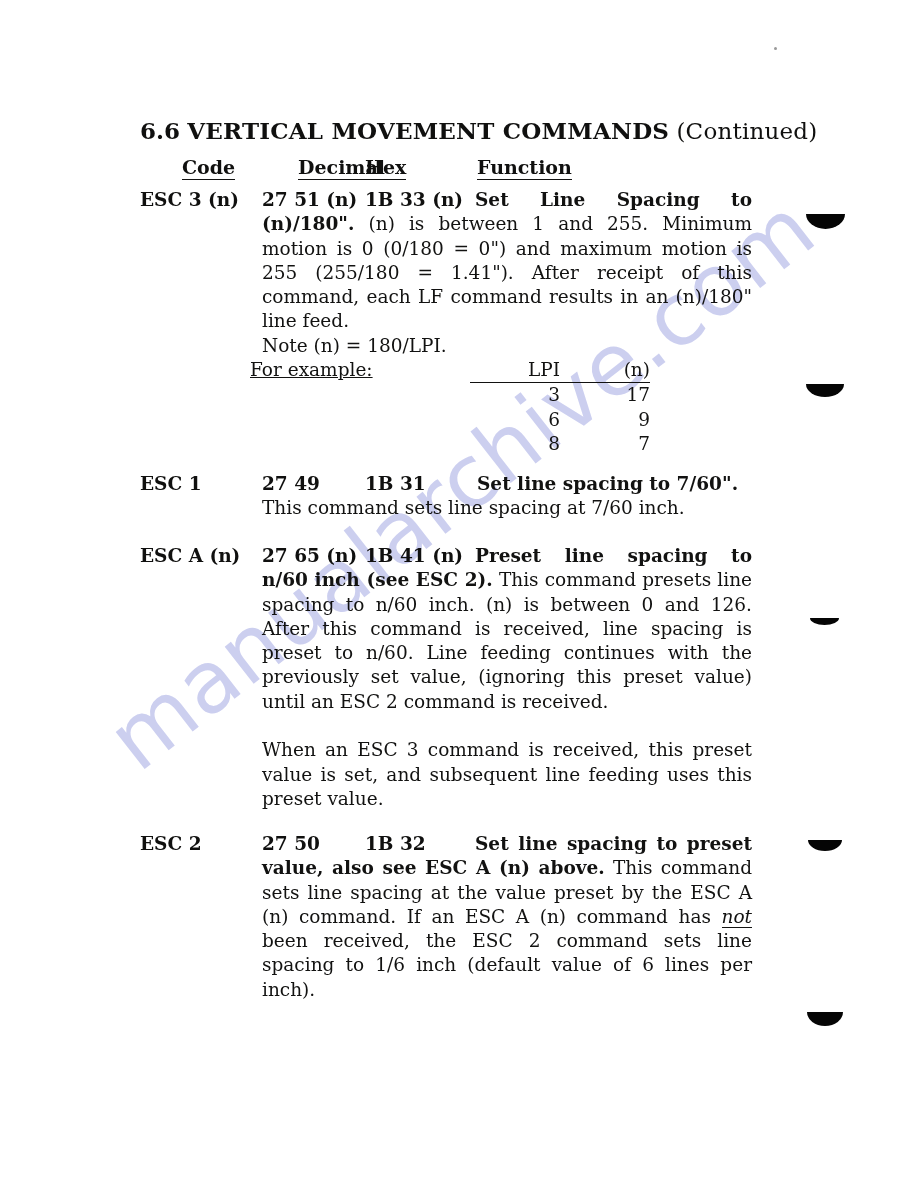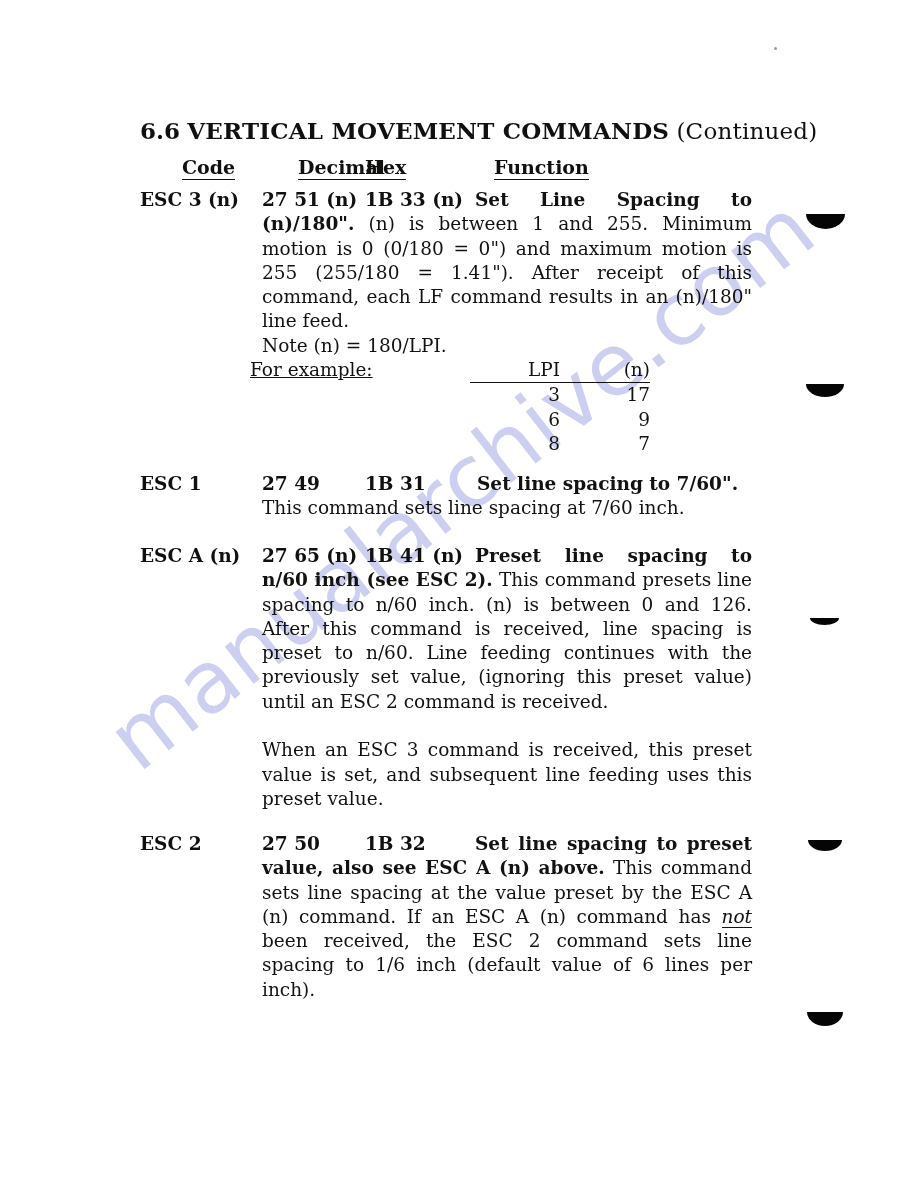--- a/index.html
+++ b/index.html
@@ -77,21 +77,21 @@
     color: #10100f;
     white-space: nowrap;
   }
   .col-head span {
     border-bottom: 1.6px solid #121211;
     padding-bottom: 1px;
   }
   .ch-code { left: 140px; margin-left: 42px; }
   .ch-dec  { left: 274px; margin-left: 24px; }
   .ch-hex  { left: 365px; }
-  .ch-fn   { left: 494px; text-align: center; }
+  .ch-fn   { left: 477px; text-align: center; }
 
   
   .cmd-block { position: absolute; left: 0; width: 918px; }
 
   .cmd-code {
     position: absolute;
     left: 140px;
     top: 0;
     width: 120px;
     font-size: 18.5px;

